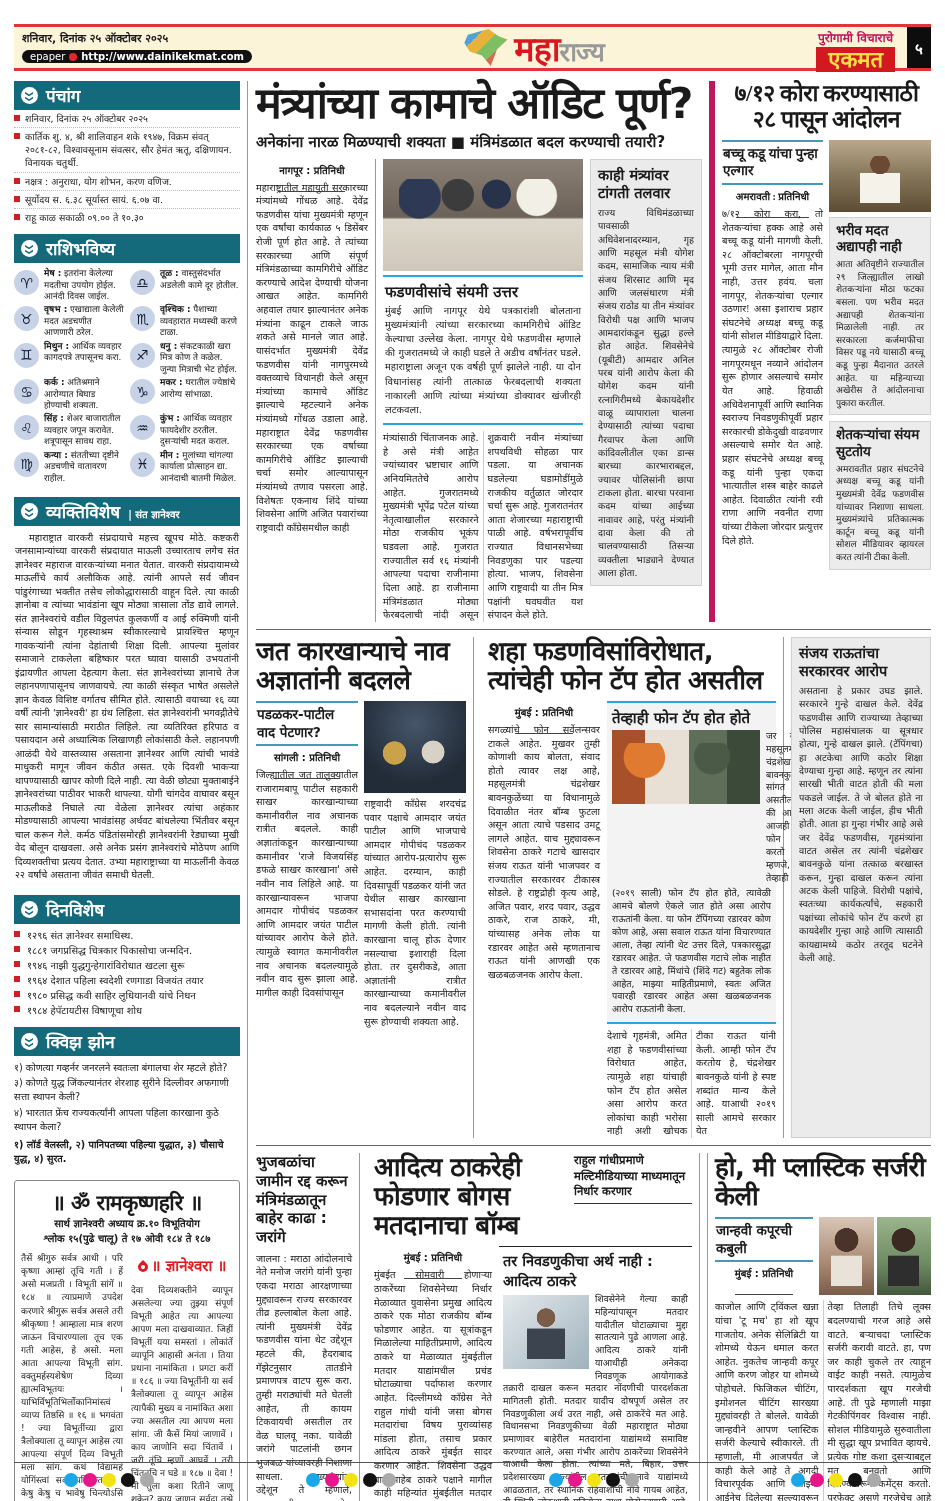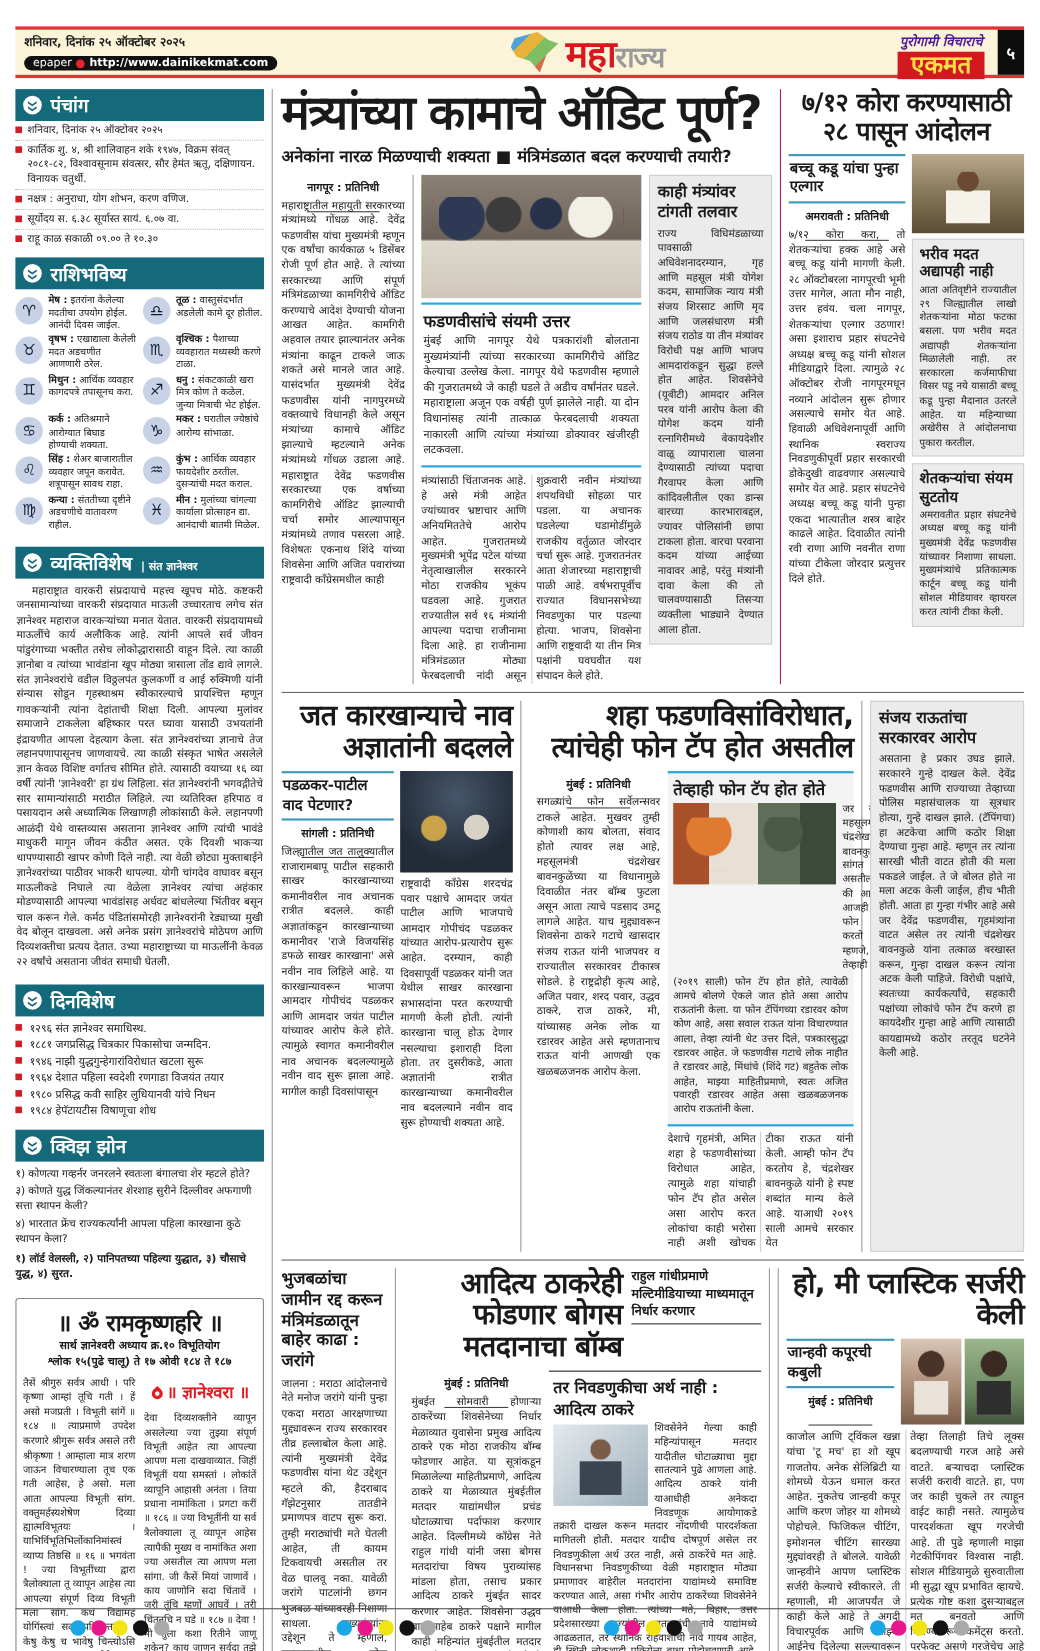--- a/index.html
+++ b/index.html
@@ -12,21 +12,21 @@
   .tb-date{font-size:11px;font-weight:bold;}
   .epill{margin-top:3px;background:#111;color:#fff;border-radius:8px;font-size:10px;padding:1px 8px;display:inline-flex;align-items:center;gap:4px;}
   .reddot{width:8px;height:8px;border-radius:50%;background:#e4262b;display:inline-block;}
   .epill a{color:#fff;text-decoration:none;font-weight:bold;}
   .tb-center{display:flex;align-items:center;gap:6px;}
   .map-art{width:44px;height:40px;background:linear-gradient(135deg,#4da2d8 0 25%,#e8b23a 25% 45%,#7fbf64 45% 65%,#d86a4d 65% 85%,#8a6ab8 85% 100%);clip-path:polygon(8% 18%,55% 4%,78% 22%,98% 30%,74% 55%,60% 96%,40% 70%,12% 60%,0 38%);}
   .mh-red{color:#d8181e;font-weight:900;font-size:34px;letter-spacing:-1px;}
   .mh-gray{color:#9a9a9a;font-weight:900;font-size:26px;letter-spacing:-1px;}
   .tb-right{display:flex;align-items:stretch;}
   .brand-box{padding:2px 12px 0;text-align:center;}
-  .tagline{color:#4c1d95;font-weight:bold;font-size:12px;font-style:italic;}
+  .tagline{color:#be185d;font-weight:bold;font-size:12px;}
   .brand{background:#d2191f;color:#fde047;font-weight:900;font-size:22px;padding:0 12px;line-height:1.15;margin-top:1px;}
   .pageno{width:24px;background:#0d0d0d;color:#fff;display:flex;align-items:center;justify-content:center;font-size:15px;font-weight:bold;}
   
   .content{display:flex;margin:10px 14px 0;gap:8px;align-items:stretch;}
   .sidebar{width:234px;flex:none;border-right:1px solid #999;padding-right:7px;}
   .main{flex:1;min-width:0;}
   
   .sec-head{background:#14697b;color:#fff;display:flex;align-items:center;gap:8px;padding:3px 7px;font-size:17px;font-weight:900;margin-top:8px;}
   .sec-head:first-child{margin-top:0;}
   .sec-sub{font-size:10px;font-weight:bold;align-self:flex-end;padding-bottom:2px;}
@@ -73,33 +73,33 @@
   .audit-cols{display:flex;gap:7px;}
   .a-col1{width:120px;min-width:120px;}
   .a-col2{flex:1;min-width:0;}
   .a-col3{width:112px;min-width:112px;}
   .ph-ministers{height:112px;background:linear-gradient(180deg,#8b8176 0%,#6b6158 52%,#ded8cc 54%,#cfc8ba 100%);}
   .ph-ministers::before{content:"";position:absolute;left:8%;top:18%;width:84%;height:36%;background:radial-gradient(circle at 12% 45%,#2e3a55 0 14%,transparent 15%),radial-gradient(circle at 35% 40%,#3c3c3c 0 14%,transparent 15%),radial-gradient(circle at 58% 38%,#28324a 0 14%,transparent 15%),radial-gradient(circle at 82% 42%,#f2efe6 0 14%,transparent 15%);}
   .capbox{border-top:2.5px solid #2ba6dd;border-bottom:2.5px solid #2ba6dd;padding:4px 2px 6px;margin:4px 0 6px;}
   .cap-title{font-weight:900;font-size:15px;margin-bottom:3px;}
   .capbox p{font-size:9.8px;line-height:1.45;text-align:justify;}
   
-  .andolan{width:222px;min-width:222px;border-left:1px solid #be185d;padding-left:7px;}
+  .andolan{width:222px;min-width:222px;border-left:6px solid #be185d;padding-left:7px;font-family:Liberation Serif, serif;}
   .h2c{font-size:23px;font-weight:900;text-align:center;line-height:1.15;letter-spacing:-0.5px;margin:0 0 6px;}
   .and-flex{display:flex;gap:6px;}
   .and-left{flex:1;min-width:0;}
   .and-right{width:102px;min-width:102px;}
   .ph-bacchu{height:72px;background:linear-gradient(180deg,#b9a88c 0%,#8a7a5e 45%,#5c4c34 100%);margin-bottom:5px;}
   .ph-bacchu::before{content:"";position:absolute;left:30%;top:22%;width:40%;height:65%;background:radial-gradient(circle at 50% 18%,#6b4a33 0 22%,transparent 23%),linear-gradient(180deg,transparent 36%,#f5f2ea 37%);}
   .minibox{background:#ececec;border:1px solid #d2d2d2;padding:5px 6px;margin-bottom:6px;}
   .minibox h4{margin:0 0 3px;font-size:13.5px;line-height:1.2;}
   .minibox p{font-size:9px;line-height:1.4;text-align:justify;}
   
   .jat{width:218px;min-width:218px;}
-  .h2{font-size:26px;font-weight:900;text-align:right;line-height:1.12;letter-spacing:-0.5px;margin:0 0 6px;}
+  .h2{font-size:26px;font-weight:900;text-align:left;line-height:1.12;letter-spacing:-0.5px;margin:0 0 6px;}
   .jat-flex{display:flex;gap:6px;}
   .jat-col{flex:1;min-width:0;}
   .ph-jat{height:92px;background:radial-gradient(circle at 50% 25%,#46566a 0%,#222b38 70%),#1c2430;margin-bottom:4px;}
   .ph-jat::before{content:"";position:absolute;left:10%;top:40%;width:80%;height:55%;background:radial-gradient(circle at 25% 30%,#caa24a 0 16%,transparent 17%),radial-gradient(circle at 72% 28%,#d8d2c6 0 16%,transparent 17%);}
   .shah{flex:1;min-width:0;padding:0 7px;}
   .shah-flex{display:flex;gap:7px;}
   .shah-c1{width:112px;min-width:112px;}
   .bluebox{border-top:2.5px solid #2ba6dd;border-bottom:2.5px solid #2ba6dd;background:#f3f3f3;padding:4px 5px 6px;margin-bottom:5px;}
   .bb-title{font-weight:900;font-size:15px;margin-bottom:3px;}
   .bb-flex{display:flex;gap:6px;margin-bottom:3px;}

